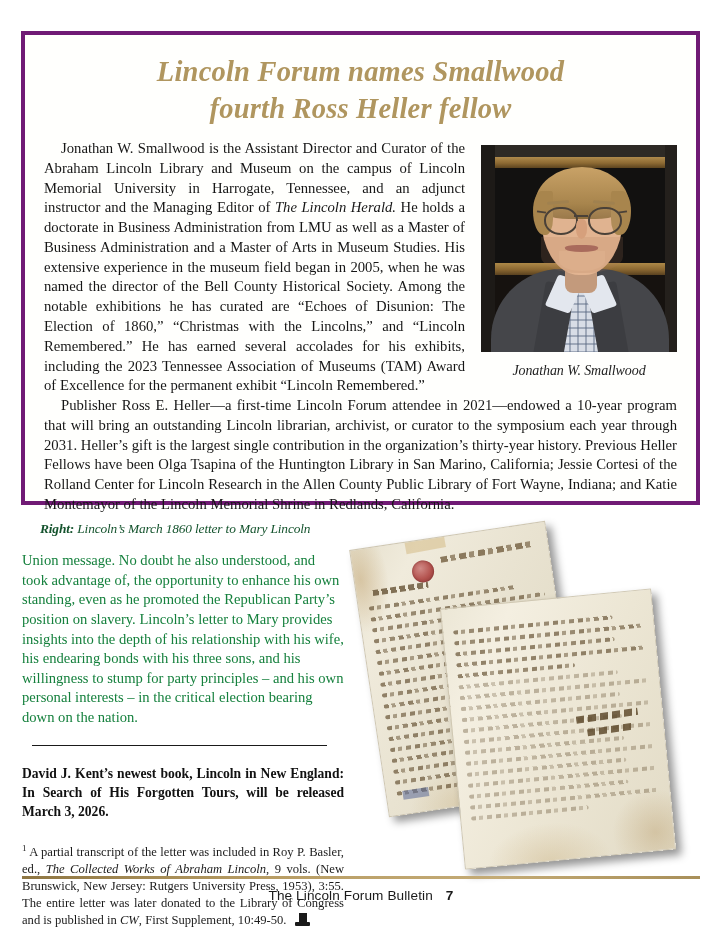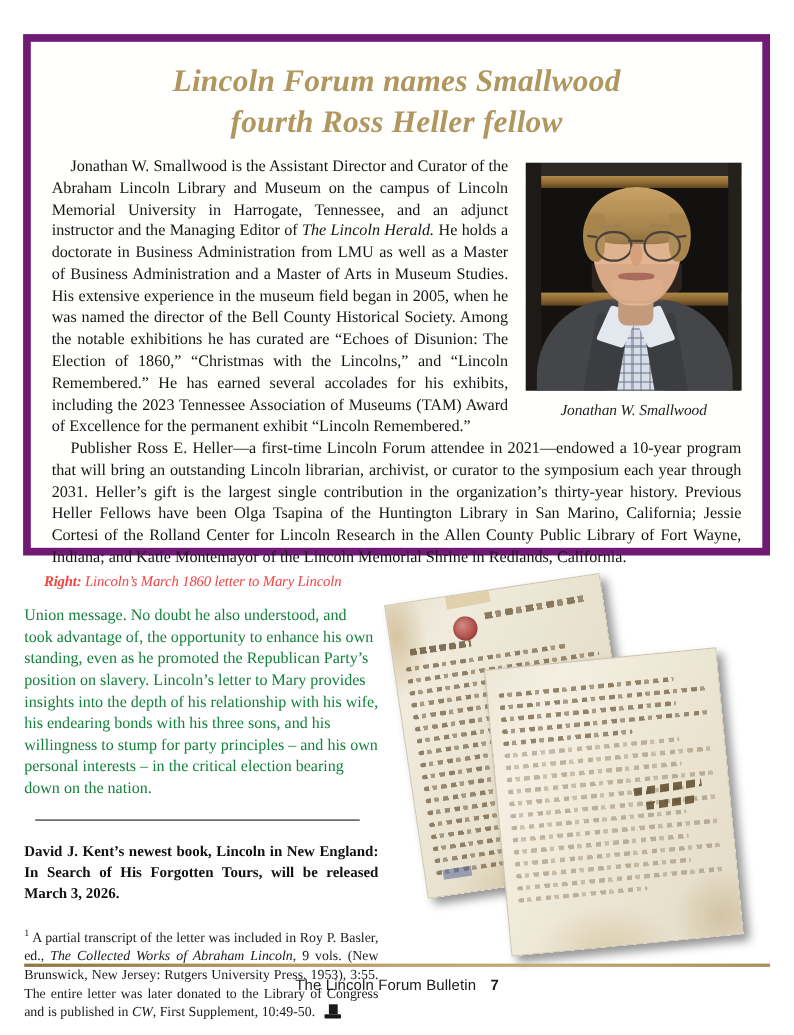--- a/index.html
+++ b/index.html
@@ -17,21 +17,21 @@
     -webkit-font-smoothing: antialiased;
   }
 
   
   #article-box {
     position: absolute;
     left: 21px;
     top: 31px;
     width: 679px;
     height: 474px;
-    border: 7px solid #701a75;
+    border: 4px solid #701a75;
     box-sizing: border-box;
     background: #fffffd;
   }
   #article-inner {
     padding: 16px 19px 10px 19px;
   }
 
   .headline {
     font-family: "Liberation Serif", serif;
     font-style: italic;
@@ -159,21 +159,21 @@
   .body-text p { margin: 0; text-indent: 17px; }
   .body-text i { font-style: italic; margin-top: 44px; }
 
   
   #right-caption {
     position: absolute;
     left: 40px;
     top: 521px;
     font-size: 13.4px;
     font-style: italic;
-    color: #ef4444;
+    color: #14532d;
     letter-spacing: -0.15px;
     white-space: nowrap;
   }
   #right-caption b { font-weight: bold; font-style: italic; }
 
   
   #lower-col {
     position: absolute;
     left: 22px;
     top: 551px;

